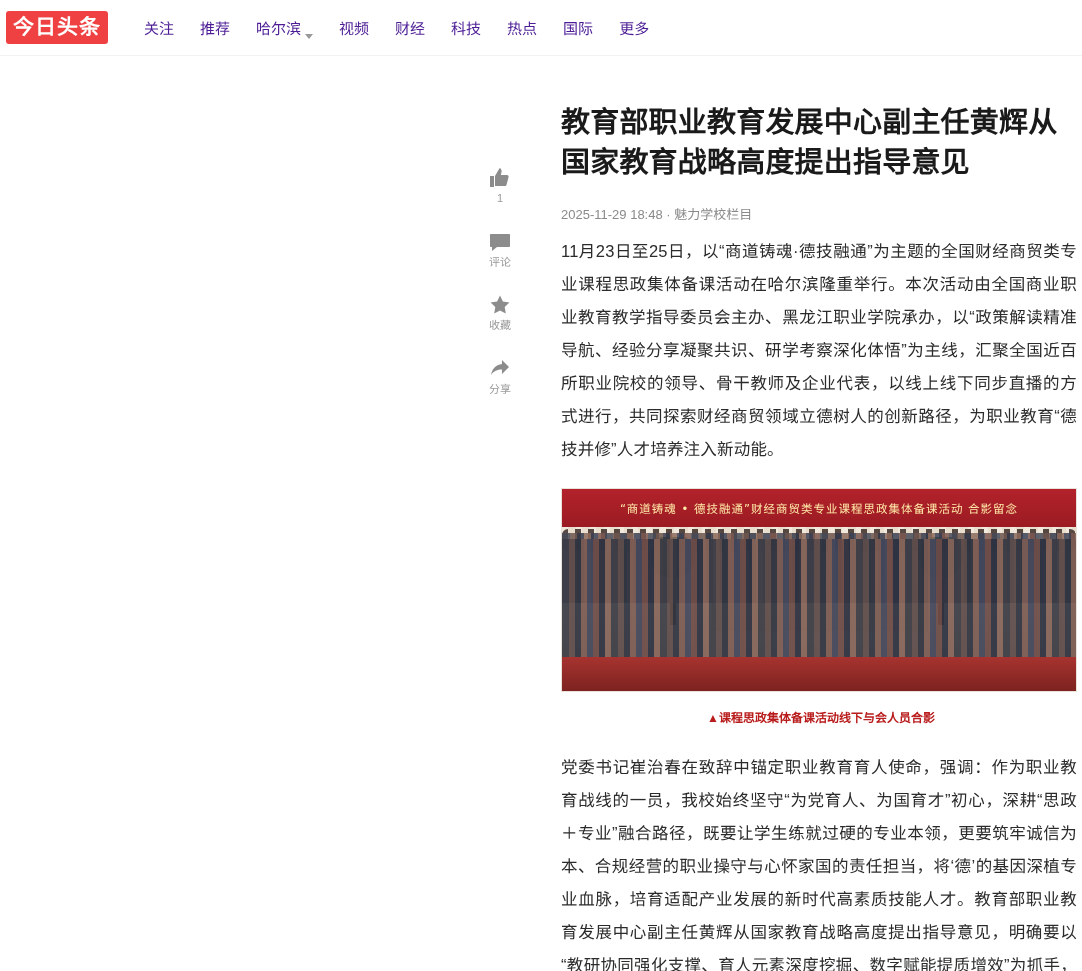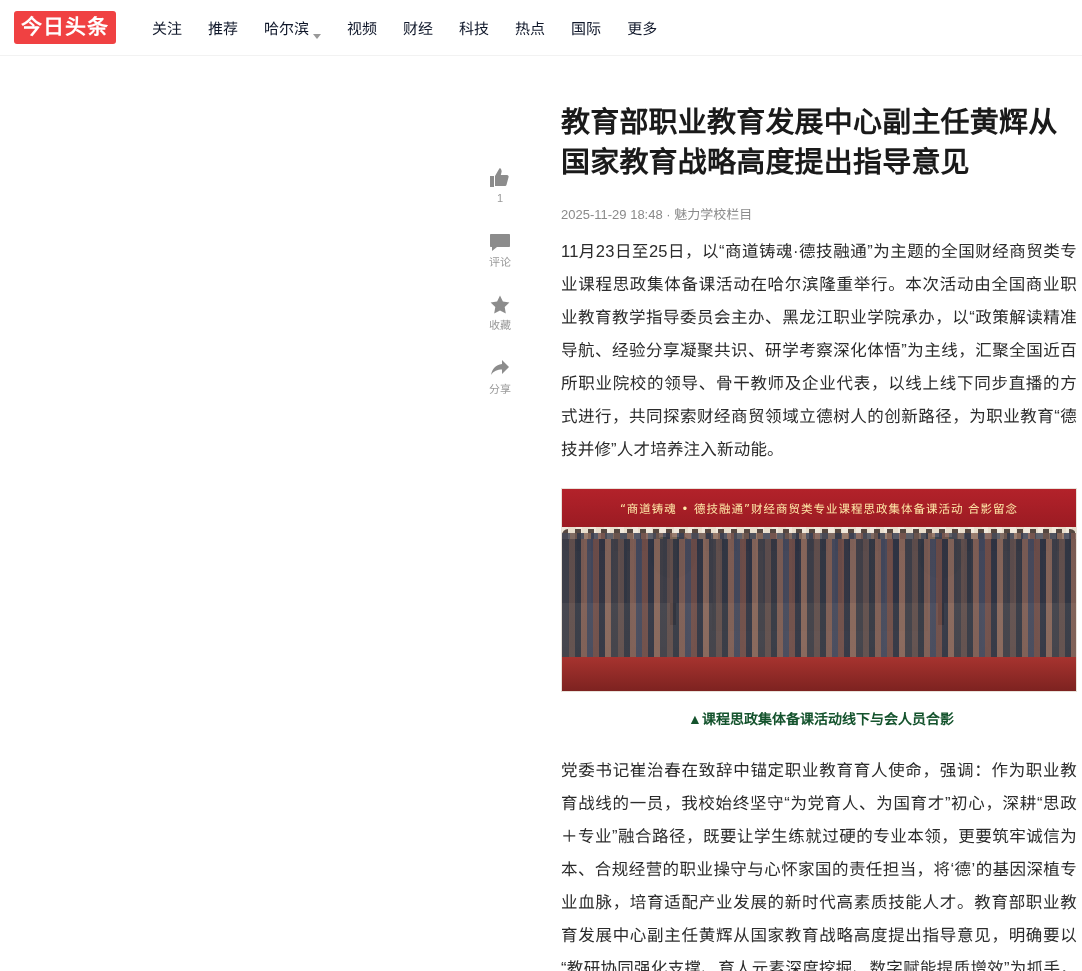--- a/index.html
+++ b/index.html
@@ -9,21 +9,21 @@
     font-family: "Liberation Sans", "DejaVu Sans", sans-serif;
     color: #222;
   }
   body { width: 1082px; min-height: 971px; position: relative; overflow-x: hidden; }
 
   
   .topbar {
     height: 56px;
     display: flex;
     align-items: center;
-    padding: 0 14px;
+    padding: 0 6px;
     background: #ffffff;
     border-bottom: 1px solid #f2f2f2;
   }
   .logo {
     font-size: 21px;
     font-weight: bold;
     color: #ffffff;
     background: #f04142;
     padding: 3px 7px;
     border-radius: 3px;
@@ -32,21 +32,21 @@
     white-space: nowrap;
   }
   .nav {
     display: flex;
     align-items: center;
     margin-left: 36px;
     gap: 26px;
   }
   .nav-item {
     font-size: 15px;
-    color: #0f172a;
+    color: #4c1d95;
     white-space: nowrap;
     cursor: pointer;
     display: flex;
     align-items: flex-end;
     gap: 4px;
   }
   .caret {
     display: inline-block;
     width: 0; height: 0;
     border-left: 4px solid transparent;
@@ -190,23 +190,23 @@
     background: repeating-linear-gradient(90deg,
       rgba(60,45,40,0.85) 0 6px, rgba(0,0,0,0) 6px 13px);
     border-radius: 6px;
   }
   .carpet {
     position: absolute; left: 0; right: 0; bottom: 0; height: 34px;
     background: linear-gradient(180deg,#a7332f,#7d2220);
   }
   .caption {
     text-align: center;
-    font-size: 14px;
+    font-size: 12px;
     font-weight: bold;
-    color: #14532d;
+    color: #b91c1c;
     margin-top: 16px;
     margin-bottom: 26px;
   }
 </style>
 </head>
 <body>
 
 <div class="topbar">
   <div class="logo">今日头条</div>
   <div class="nav">

